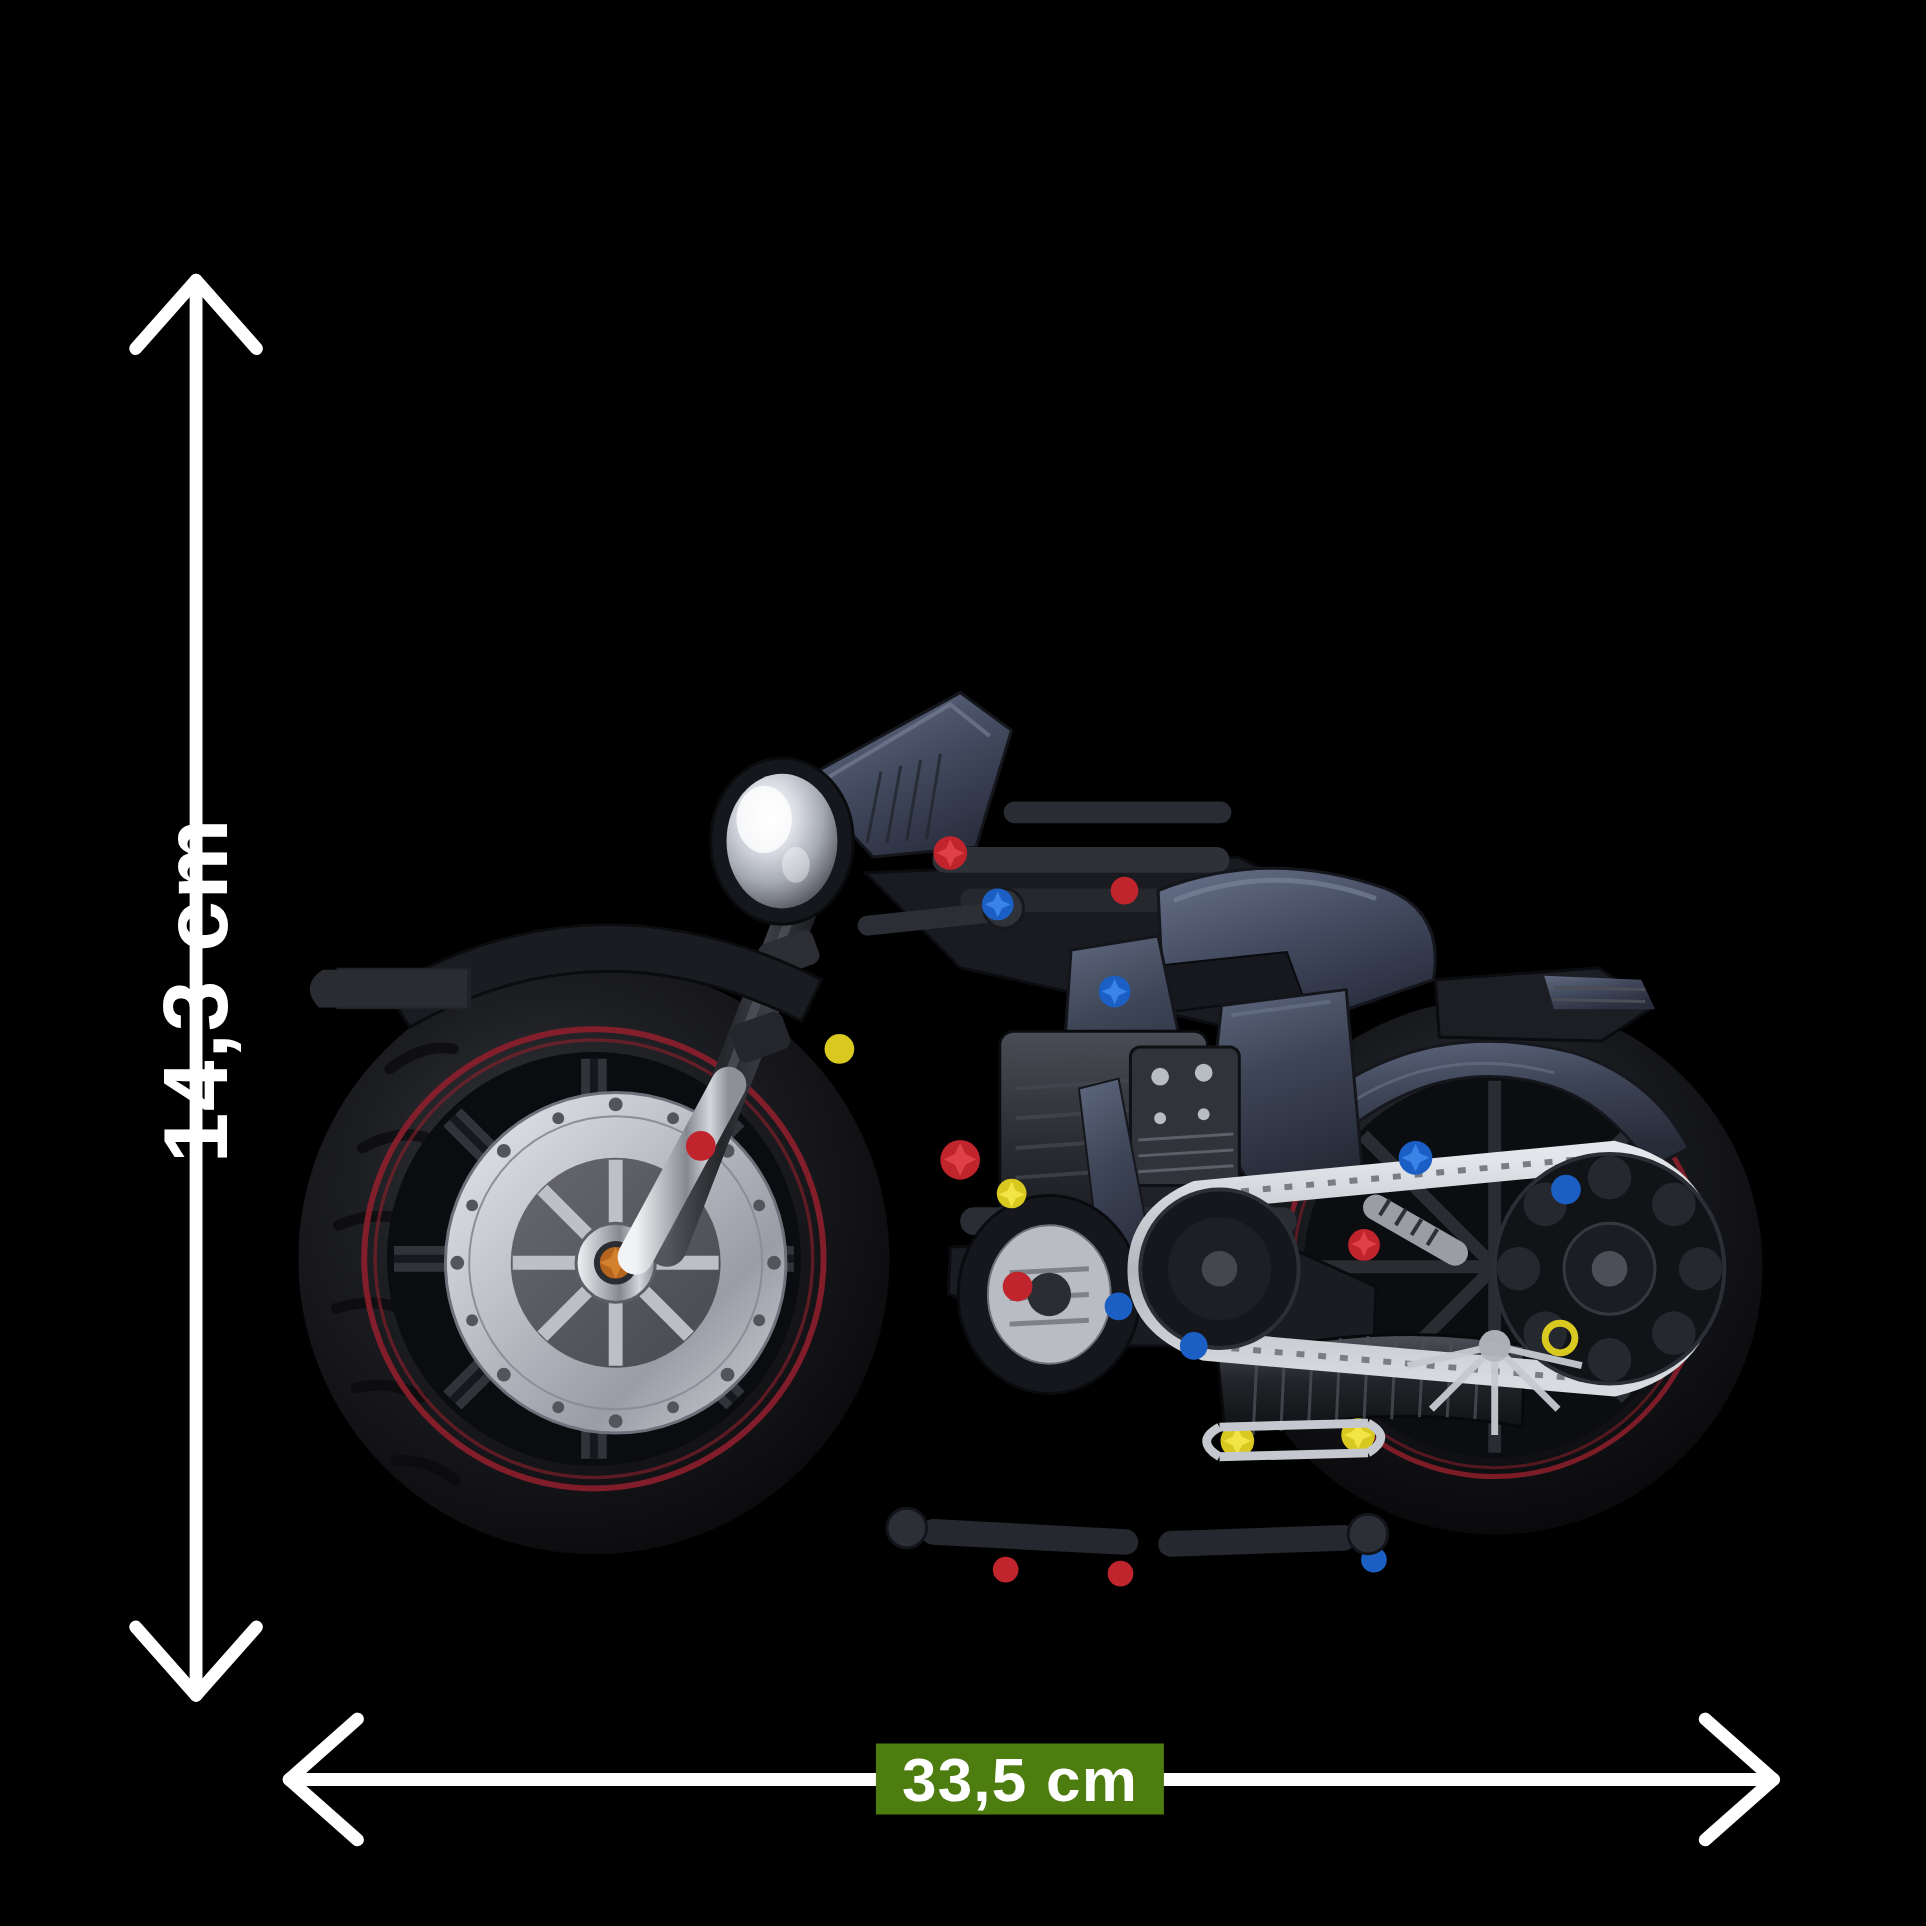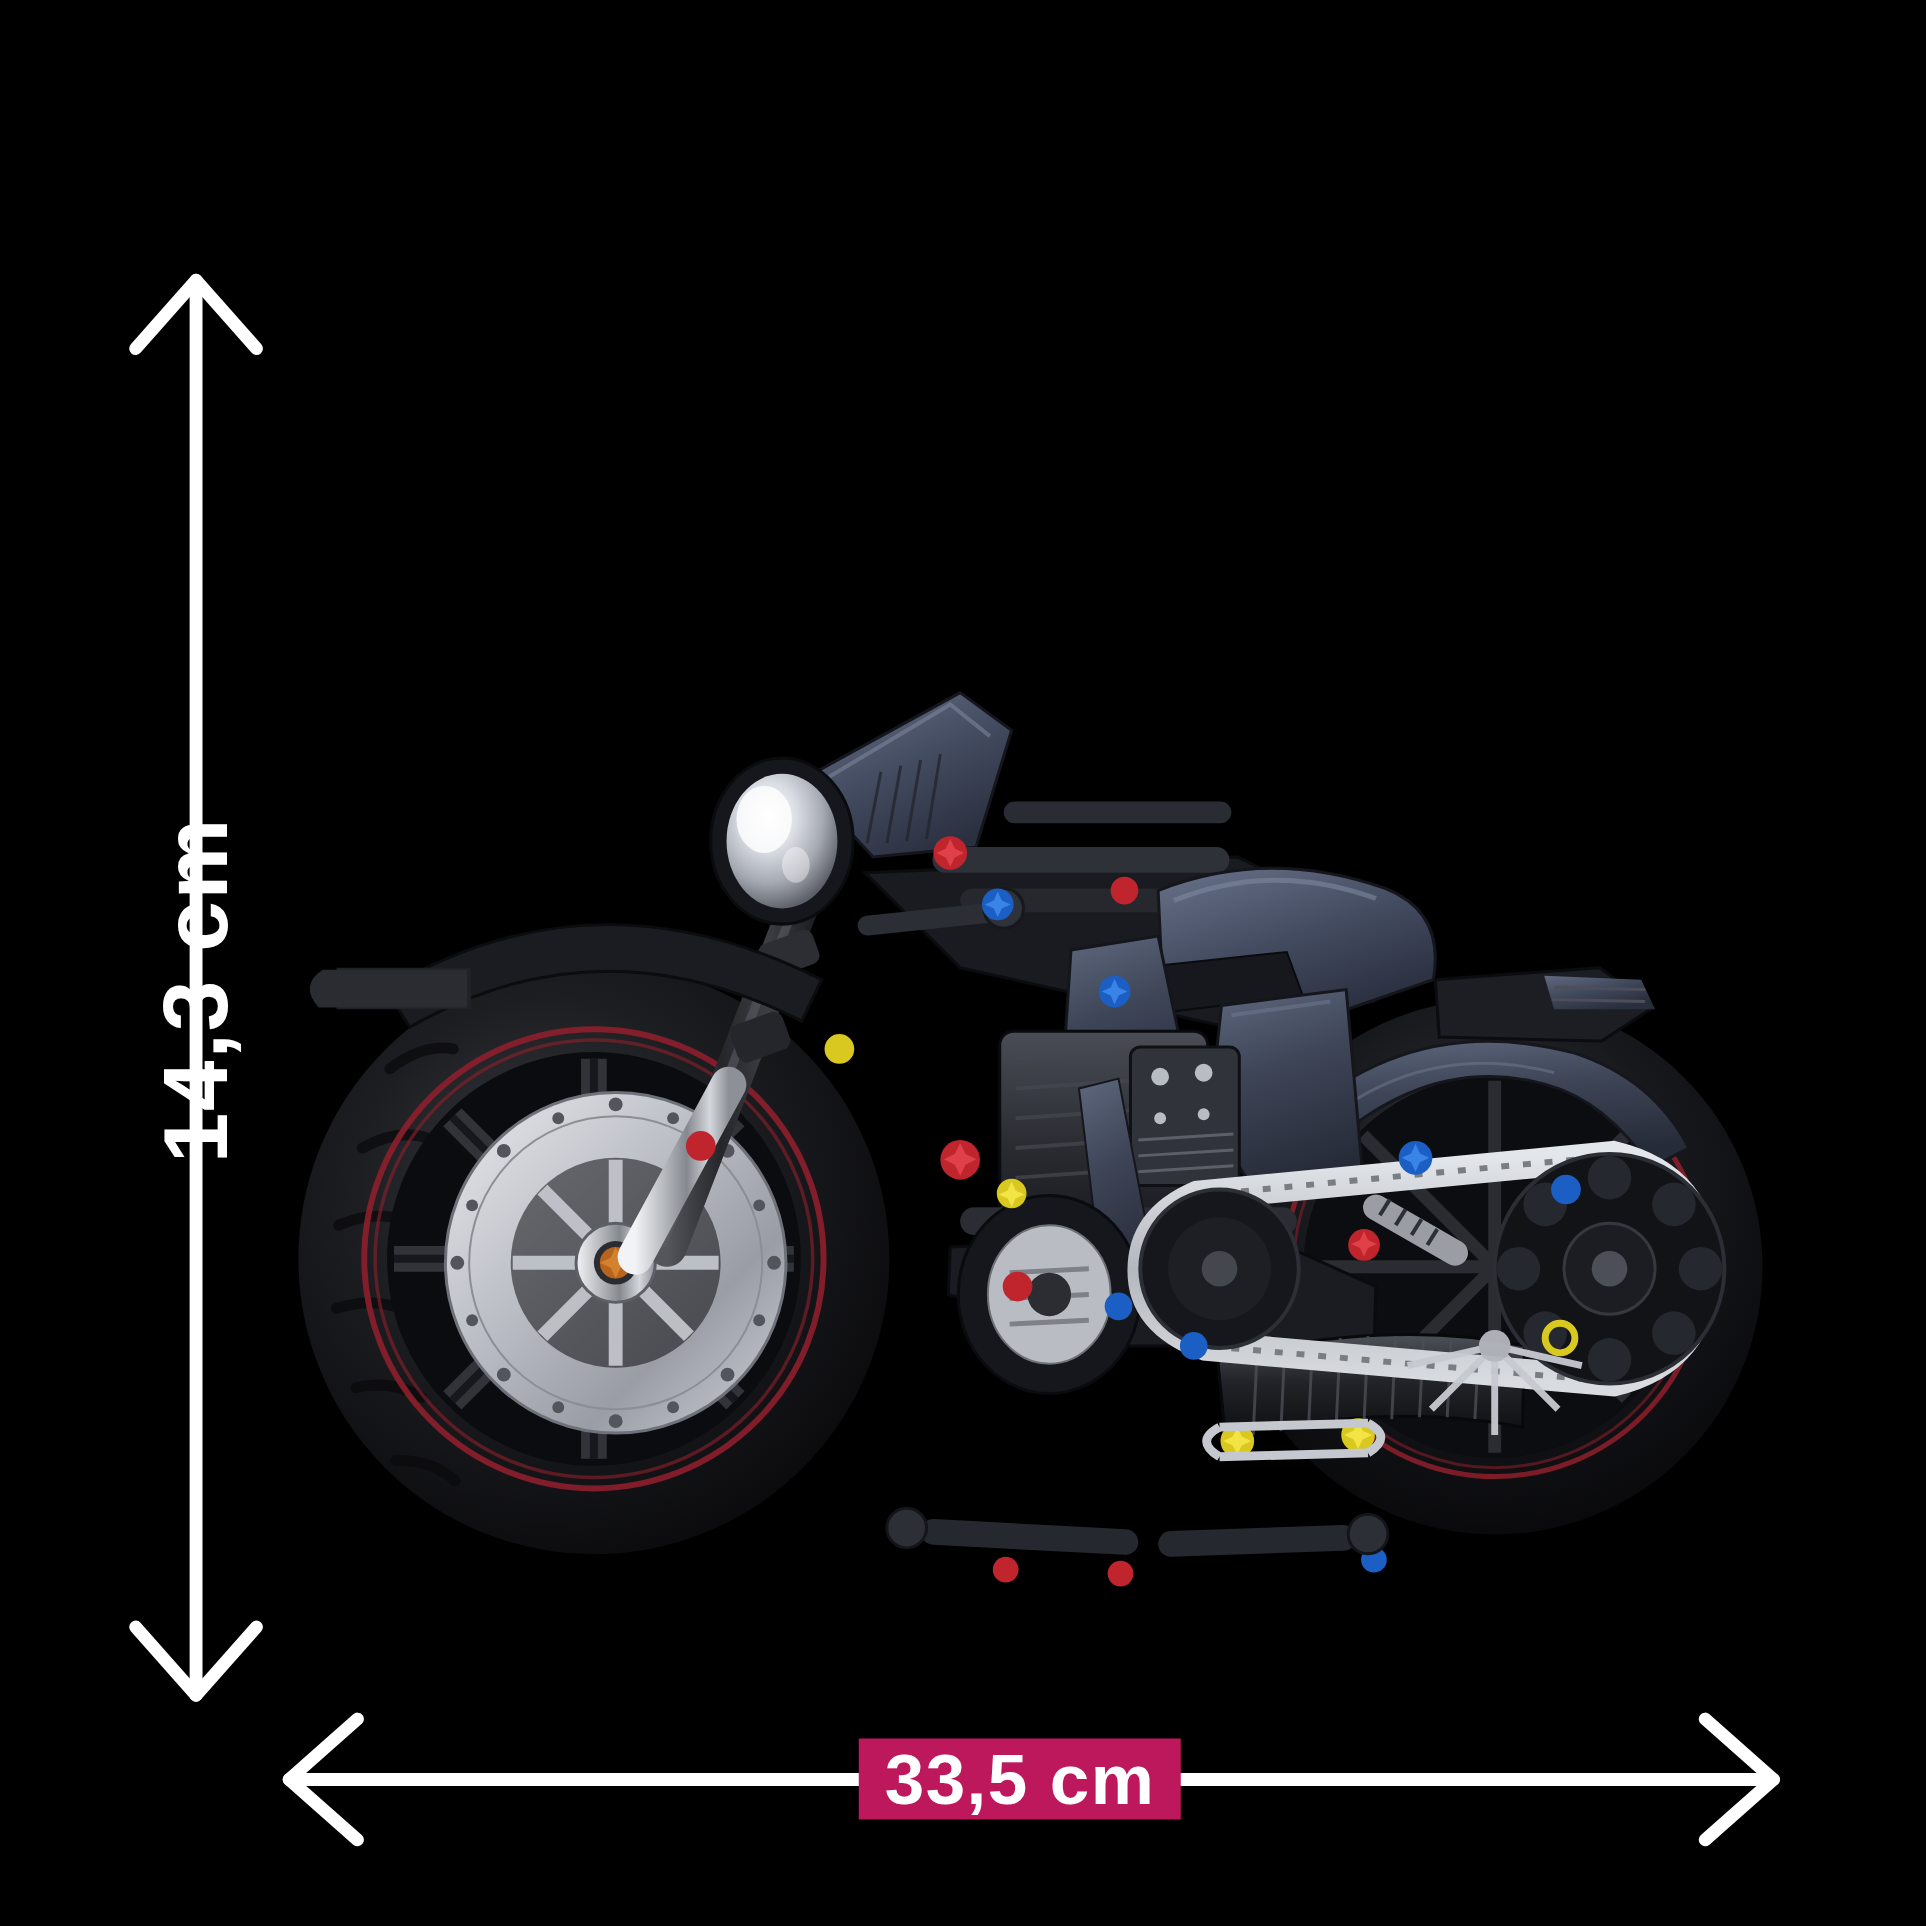--- a/index.html
+++ b/index.html
@@ -34,25 +34,25 @@
     letter-spacing: 0.02em;
   }
   #height-label {
     font-size: 91px;
     left: 196px;
     top: 990px;
     transform: translate(-50%, -50%) rotate(-90deg);
     transform-origin: center center;
   }
   #width-label {
-    font-size: 71px;
+    font-size: 62px;
     left: 1020px;
     top: 1779px;
     transform: translate(-50%, -50%);
-    background: #be185d;
+    background: #4d7c0f;
     padding: 0 26px;
   }
 
   
   #bike-figure {
     position: absolute;
     left: 267px;
     top: 653px;
     width: 1515px;
     height: 980px;

